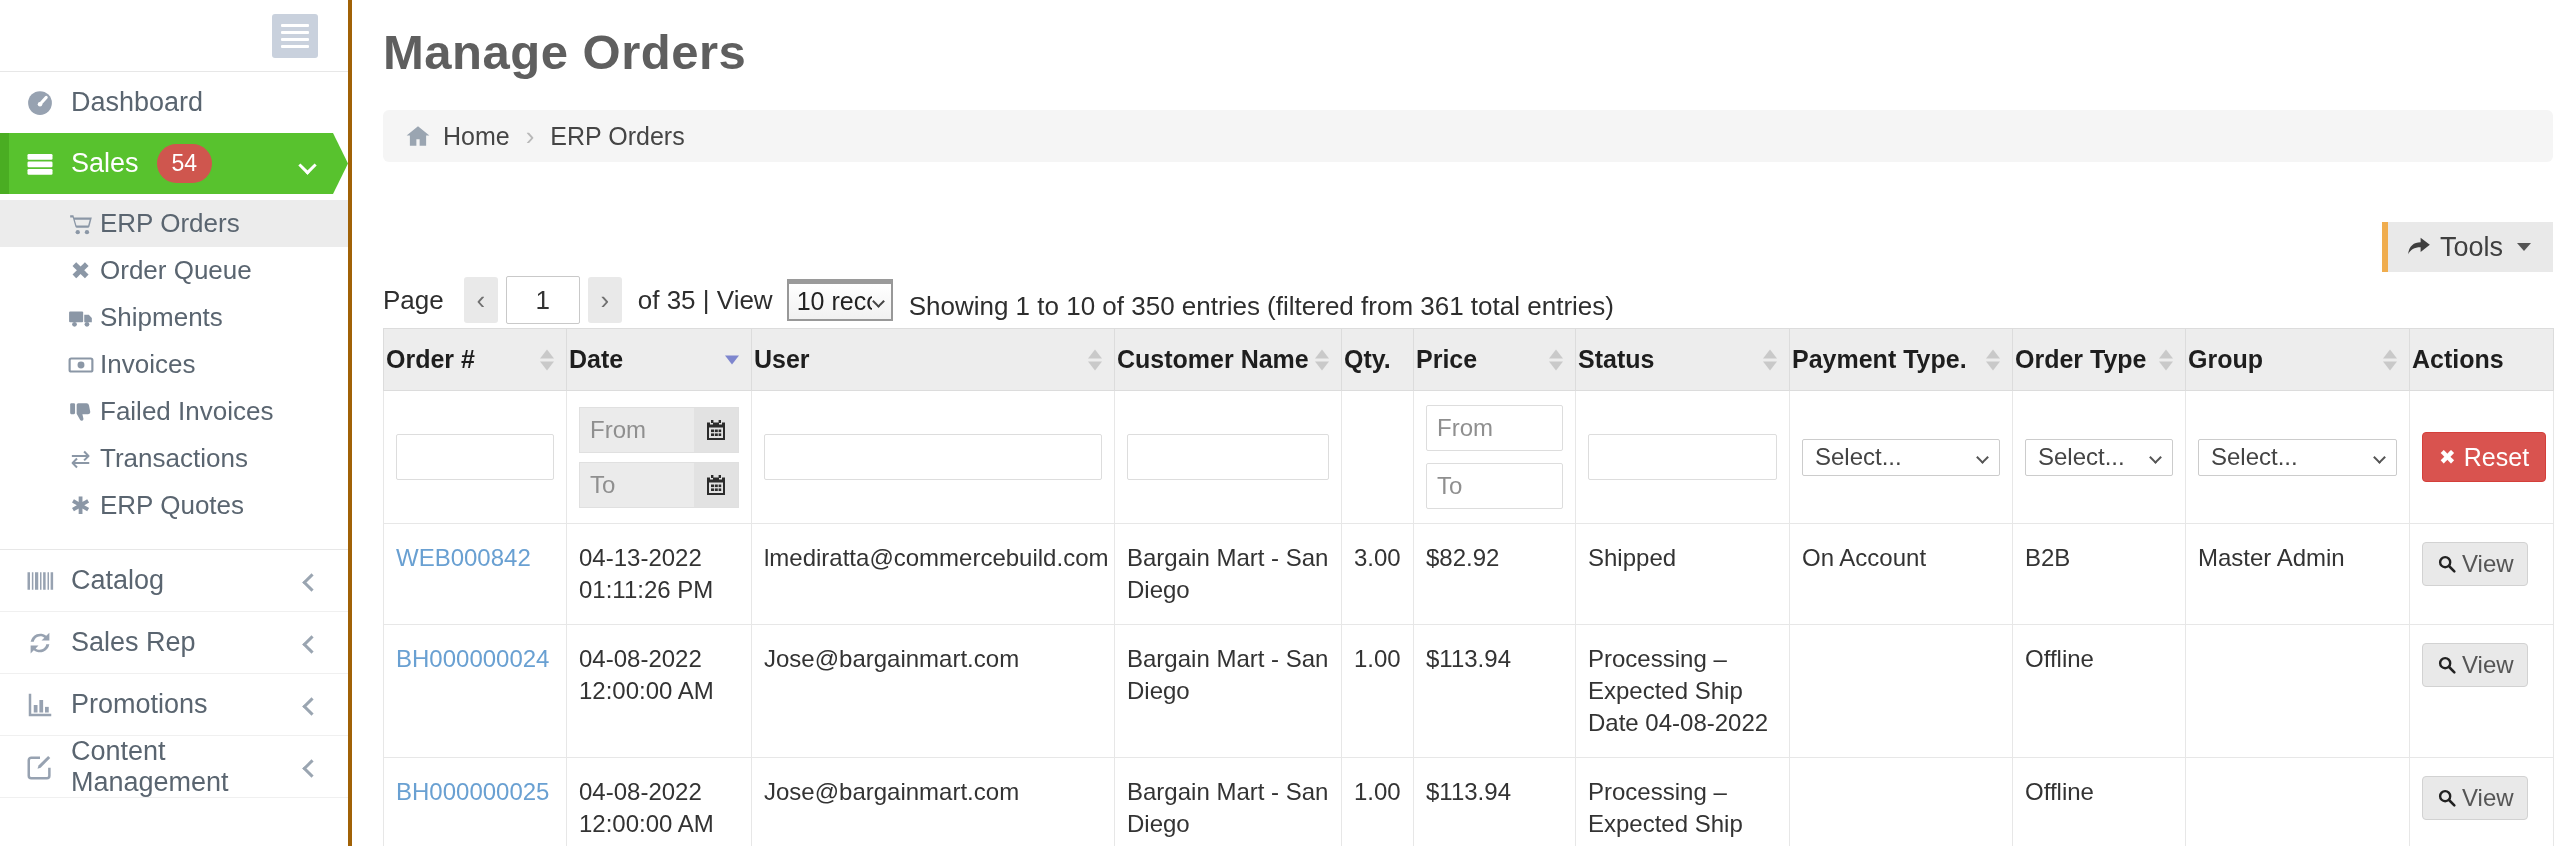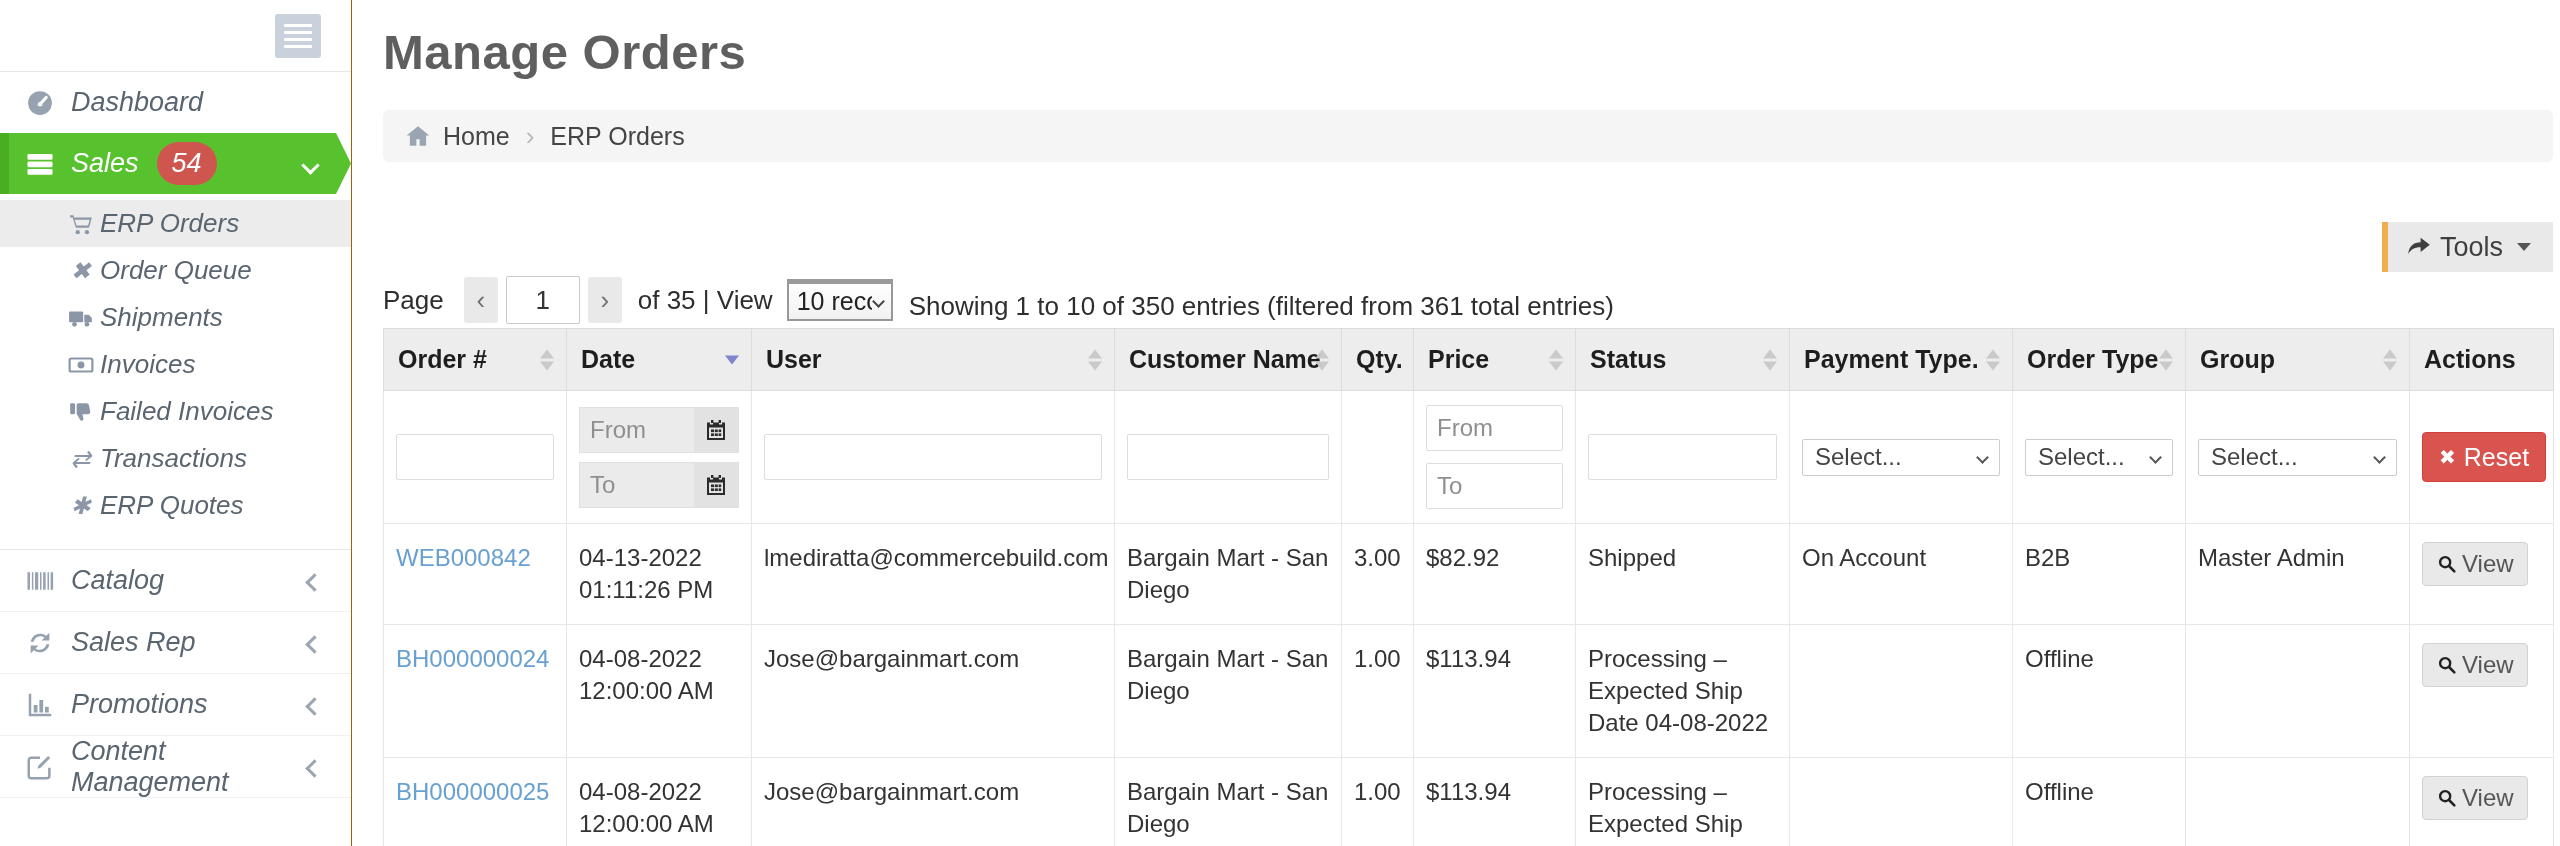--- a/index.html
+++ b/index.html
@@ -1,34 +1,34 @@
 <!DOCTYPE html>
 <html><head>
 <meta charset="utf-8">
 <style>
   * { box-sizing: border-box; margin: 0; padding: 0; }
   html,body { width:2560px; height:846px; overflow:hidden; background:#fff;
     font-family:"Liberation Sans", sans-serif; color:#4a5561; }
   .app { display:flex; width:2560px; height:846px; }
 
   
-  .sidebar { width:352px; flex:0 0 352px; background:#fff; border-right:1px solid #a16207; position:relative;font-style:italic; }
+  .sidebar { width:352px; flex:0 0 352px; background:#fff; border-right:4px solid #a16207; position:relative; }
   .sidebar-top { height:72px; border-bottom:1px solid #e7e7e7; display:flex; align-items:center; justify-content:flex-end; padding-right:30px; }
   .hamburger { width:46px; height:44px; background:#c9d1dd; border:none; border-radius:3px; cursor:pointer;
     display:flex; flex-direction:column; align-items:center; justify-content:center; gap:4px; }
   .hamburger i { display:block; width:28px; height:3px; background:#fff; border-radius:1px; }
 
   .nav-item { height:61px; display:flex; align-items:center; padding:0 24px 0 25px; font-size:27px; color:#5a6570; cursor:pointer; position:relative; }
   .nav-item .icn { width:30px; height:30px; color:#97a2b1; margin-right:16px; flex:0 0 30px; }
   .nav-item .icn svg { width:30px; height:30px; display:block; }
   .nav-item.active { background:#58c22e; color:#fff;
     clip-path:polygon(0 0, calc(100% - 15px) 0, 100% 50%, calc(100% - 15px) 100%, 0 100%); }
   .nav-item.active::before { content:""; position:absolute; left:0; top:0; bottom:0; width:9px; background:#4aad22; }
   .nav-item.active .icn { color:#fff; }
-  .badge { background:#cf564e; color:#fff; font-size:27px; line-height:1; padding:8px 15px; border-radius:999px; margin-left:18px;text-align:center; }
+  .badge { background:#cf564e; color:#fff; font-size:23px; line-height:1; padding:8px 15px; border-radius:999px; margin-left:18px;text-align:center; }
   .chev { width:13px; height:13px; border-right:3px solid currentColor; border-bottom:3px solid currentColor; display:inline-block; }
   .chev.down { transform:rotate(45deg); }
   .chev.left { transform:rotate(135deg); }
   .nav-item .edge { position:absolute; right:34px; color:#fff; }
   .section-item .edge { position:absolute; right:30px; color:#9aa5b1; }
 
   .submenu { padding:6px 0 10px; }
   .sub-item { height:47px; display:flex; align-items:center; padding-left:67px; font-size:26px; color:#5a6570; cursor:pointer; }
   .sub-item .icn { width:27px; height:27px; color:#8b97a6; margin-right:6px; flex:0 0 27px; display:flex; align-items:center; justify-content:center; }
   .sub-item .icn svg { width:26px; height:26px; display:block; }
@@ -63,21 +63,21 @@
   .pg-of { margin:0 14px 0 16px; }
   .pg-select { width:106px; height:42px; border:2px solid #989898; border-top:5px solid #9a9a9a; background:linear-gradient(#ffffff,#f1f1f1);
     display:flex; align-items:center; padding:0 8px; font-size:25px; color:#222; cursor:pointer; white-space:nowrap; overflow:hidden; }
   .pg-select .chev { width:9px; height:9px; border-width:2px; color:#444; transform:rotate(45deg); margin-left:2px; flex:0 0 9px; }
   .pg-select .txt { overflow:hidden; white-space:nowrap; flex:1; }
   .pg-showing { margin-left:16px;margin-top:12px; }
 
   
   table.orders { width:2170px; border-collapse:collapse; table-layout:fixed; font-size:24px; color:#333; }
   .orders th { background:#ededed; border:1px solid #dcdcdc; text-align:left; font-weight:700; color:#1e1e1e;
-    padding:16px 14px; height:60px; position:relative; cursor:pointer; font-size:25px; }
+    padding:16px 2px; height:60px; position:relative; cursor:pointer; font-size:25px; }
   .sort { position:absolute; right:12px; top:50%; transform:translateY(-50%); display:flex; flex-direction:column; gap:3px; }
   .tri-up { width:0; height:0; border-left:7px solid transparent; border-right:7px solid transparent; border-bottom:9px solid #c9c9c9; }
   .tri-down { width:0; height:0; border-left:7px solid transparent; border-right:7px solid transparent; border-top:9px solid #c9c9c9; }
   .sort.active .tri-down { border-top-color:#7e86ce; }
 
   .orders td { border:1px solid #e7e7e7; vertical-align:top; padding:18px 12px; line-height:32px; background:#fff; }
   .filter-row td { padding:14px 12px; vertical-align:middle; }
   .f-input { width:100%; height:46px; border:1px solid #ddd; border-radius:2px; font-size:24px; padding:0 10px; color:#333; font-family:inherit; background:#fff; }
   .date-group { display:flex; align-items:stretch; background:#ebebeb; border:1px solid #e0e0e0; height:46px; }
   .date-group + .date-group { margin-top:9px; }

